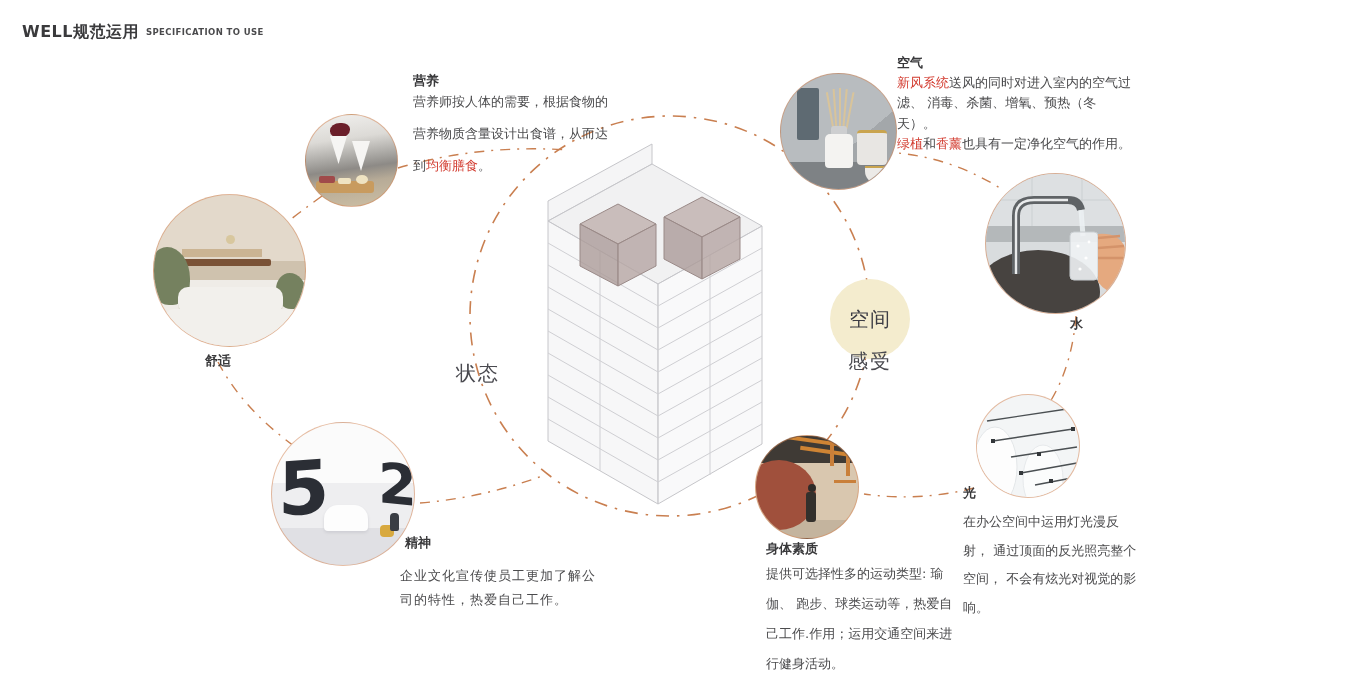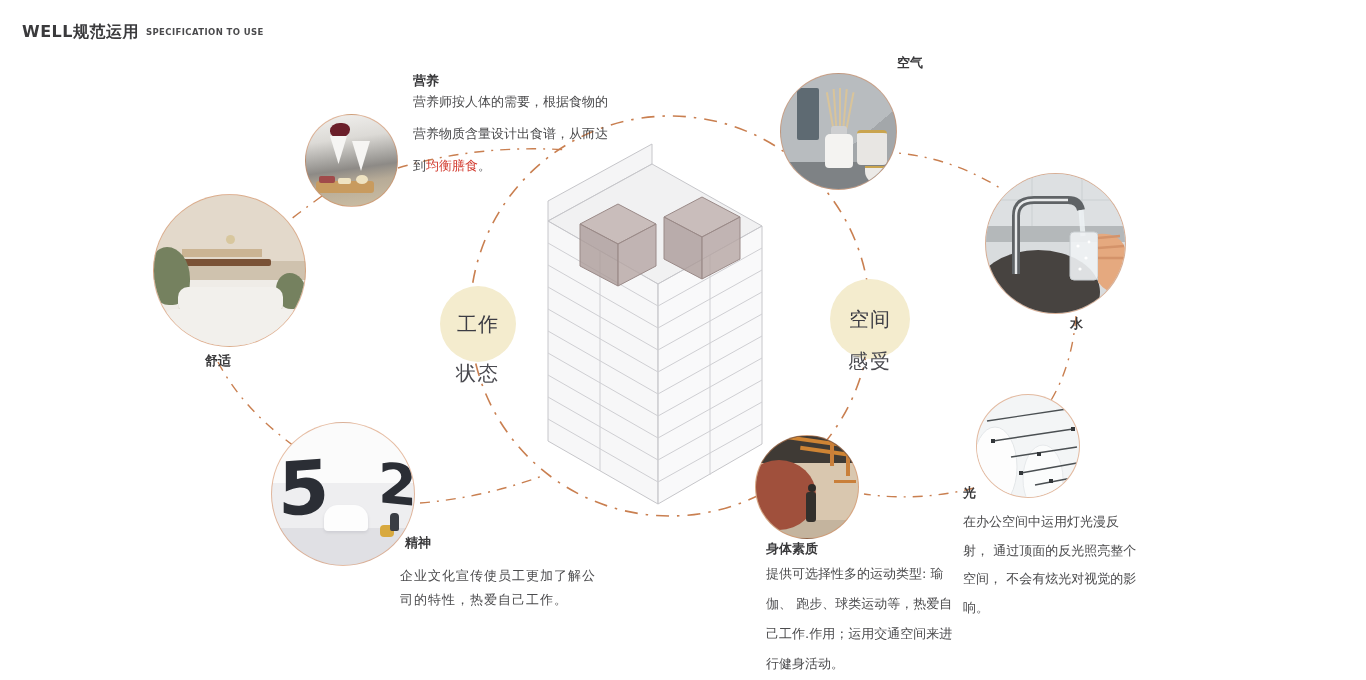--- a/index.html
+++ b/index.html
@@ -219,33 +219,34 @@
     <div class="beam" style="left:30px;top:4px;width:70px;height:4px;transform:rotate(8deg);"></div>
     <div class="beam" style="left:44px;top:14px;width:60px;height:4px;transform:rotate(8deg);"></div>
     <div class="frame" style="left:74px;top:2px;width:4px;height:28px;"></div>
     <div class="frame" style="left:90px;top:6px;width:4px;height:34px;"></div>
     <div class="disc" style="left:-14px;top:24px;width:74px;height:70px;"></div>
     <div class="frame" style="left:78px;top:44px;width:22px;height:3px;"></div>
     <div class="body" style="left:50px;top:56px;width:10px;height:30px;"></div>
     <div class="head" style="left:52px;top:48px;width:8px;height:8px;"></div>
   </div>
 
-  <div class="badge" style="left:440px;top:270px;width:76px;height:76px;">
-      <span>工作</span>
-    </div>
   <div class="badge-sub" style="left:440px;top:344px;width:76px;">状态</div>
   <div class="badge" style="left:830px;top:263px;width:80px;height:80px;">
       <span>空间</span>
     </div>
   <div class="badge-sub" style="left:832px;top:332px;width:76px;">感受</div>
 
   <div class="sec-title" style="left:413px;top:56px;text-align:center;">营养</div>
   <div class="sec-body b-nutrition" style="left:413px;top:70px;width:198px;"><span>营养师按人体的需要，根据食物的 营养物质含量设计出食谱，从而达 到</span><span class="red">均衡膳食</span><span>。</span></div>
 
   <div class="sec-title" style="left:897px;top:38px;"><span>空气</span></div>
+  <div class="sec-body b-air" style="left:897px;top:57px;width:234px;">
+    <p><span class="red">新风系统</span><span>送风的同时对进入室内的空气过滤、 消毒、杀菌、增氧、预热（冬天）。</span></p>
+    <p><span class="red">绿植</span><span>和</span><span class="red">香薰</span><span>也具有一定净化空气的作用。</span></p>
+  </div>
 
   <div class="sec-title" style="left:1070px;top:299px;">水</div>
 
   <div class="sec-title" style="left:963px;top:468px;">光</div>
   <div class="sec-body b-light" style="left:963px;top:492px;width:180px;">在办公空间中运用灯光漫反射， 通过顶面的反光照亮整个空间， 不会有炫光对视觉的影响。</div>
 
   <div class="sec-title" style="left:766px;top:524px;">身体素质</div>
   <div class="sec-body b-fitness" style="left:766px;top:543px;width:194px;">提供可选择性多的运动类型: 瑜伽、 跑步、球类运动等，热爱自己工作.作用；运用交通空间来进行健身活动。</div>
 
   <div class="sec-title" style="left:405px;top:518px;">精神</div>

